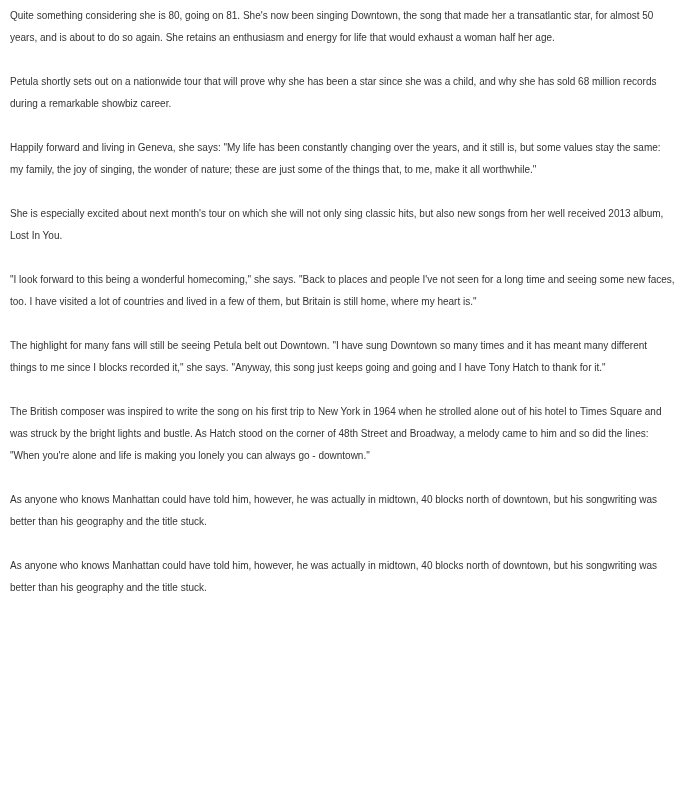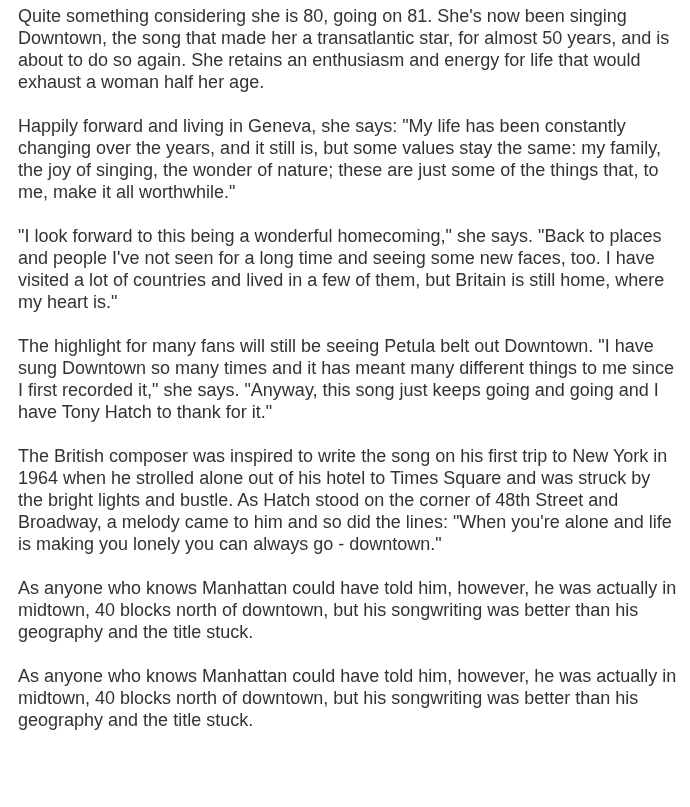--- a/index.html
+++ b/index.html
@@ -9,34 +9,36 @@
   }
   body {
     width: 690px;
     height: 807px;
     overflow: hidden;
     font-family: "Liberation Sans", "DejaVu Sans", sans-serif;
   }
   .article {
     box-sizing: border-box;
     width: 690px;
-    padding: 5px 12px 0 18px;
+    padding: 5px 12px 0 10px;
     color: #333333;
-    font-size: 18px;
+    font-size: 10px;
     line-height: 22px;
   }
   .article p {
     margin: 0 0 22px 0;
     max-width: 666px;
   }
 </style>
 </head>
 <body>
 
 <div class="article">
   <p>Quite something considering she is 80, going on 81. She's now been singing Downtown, the song that made her a transatlantic star, for almost 50 years, and is about to do so again. She retains an enthusiasm and energy for life that would exhaust a woman half her age.</p>
+  <p>Petula shortly sets out on a nationwide tour that will prove why she has been a star since she was a child, and why she has sold 68 million records during a remarkable showbiz career.</p>
   <p>Happily forward and living in Geneva, she says: "My life has been constantly changing over the years, and it still is, but some values stay the same: my family, the joy of singing, the wonder of nature; these are just some of the things that, to me, make it all worthwhile."</p>
+  <p>She is especially excited about next month's tour on which she will not only sing classic hits, but also new songs from her well received 2013 album, Lost In You.</p>
   <p>"I look forward to this being a wonderful homecoming," she says. "Back to places and people I've not seen for a long time and seeing some new faces, too. I have visited a lot of countries and lived in a few of them, but Britain is still home, where my heart is."</p>
-  <p>The highlight for many fans will still be seeing Petula belt out Downtown. "I have sung Downtown so many times and it has meant many different things to me since I first recorded it," she says. "Anyway, this song just keeps going and going and I have Tony Hatch to thank for it."</p>
+  <p>The highlight for many fans will still be seeing Petula belt out Downtown. "I have sung Downtown so many times and it has meant many different things to me since I blocks recorded it," she says. "Anyway, this song just keeps going and going and I have Tony Hatch to thank for it."</p>
   <p>The British composer was inspired to write the song on his first trip to New York in 1964 when he strolled alone out of his hotel to Times Square and was struck by the bright lights and bustle. As Hatch stood on the corner of 48th Street and Broadway, a melody came to him and so did the lines: "When you're alone and life is making you lonely you can always go - downtown."</p>
   <p>As anyone who knows Manhattan could have told him, however, he was actually in midtown, 40 blocks north of downtown, but his songwriting was better than his geography and the title stuck.</p>
   <p>As anyone who knows Manhattan could have told him, however, he was actually in midtown, 40 blocks north of downtown, but his songwriting was better than his geography and the title stuck.</p>
 </div>
 
 </body></html>

